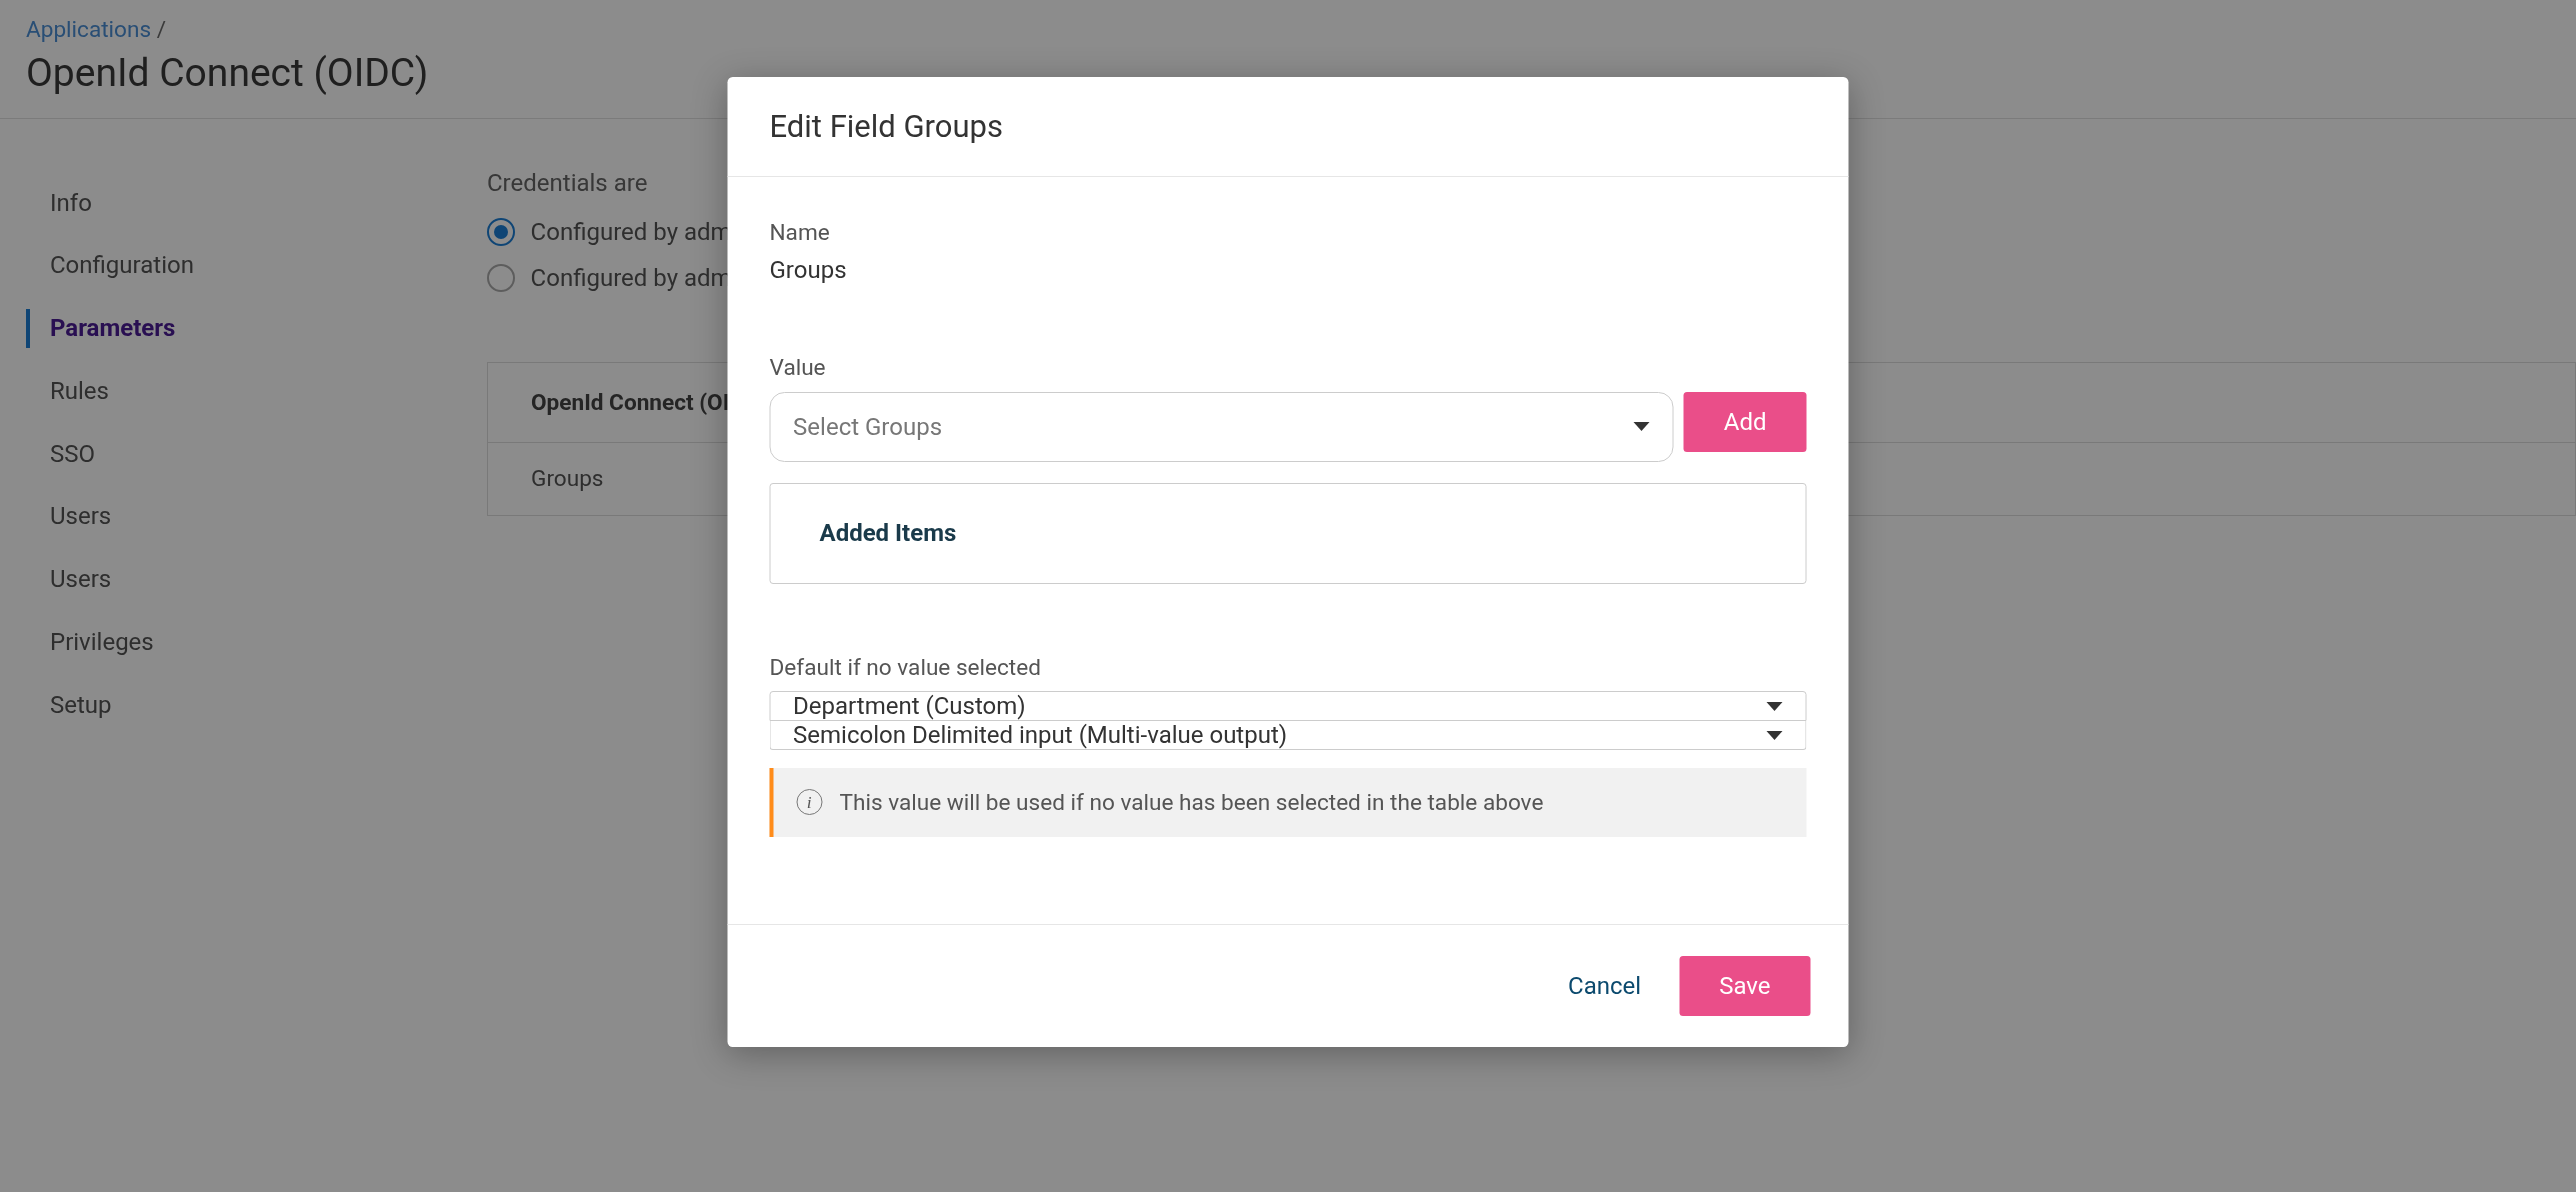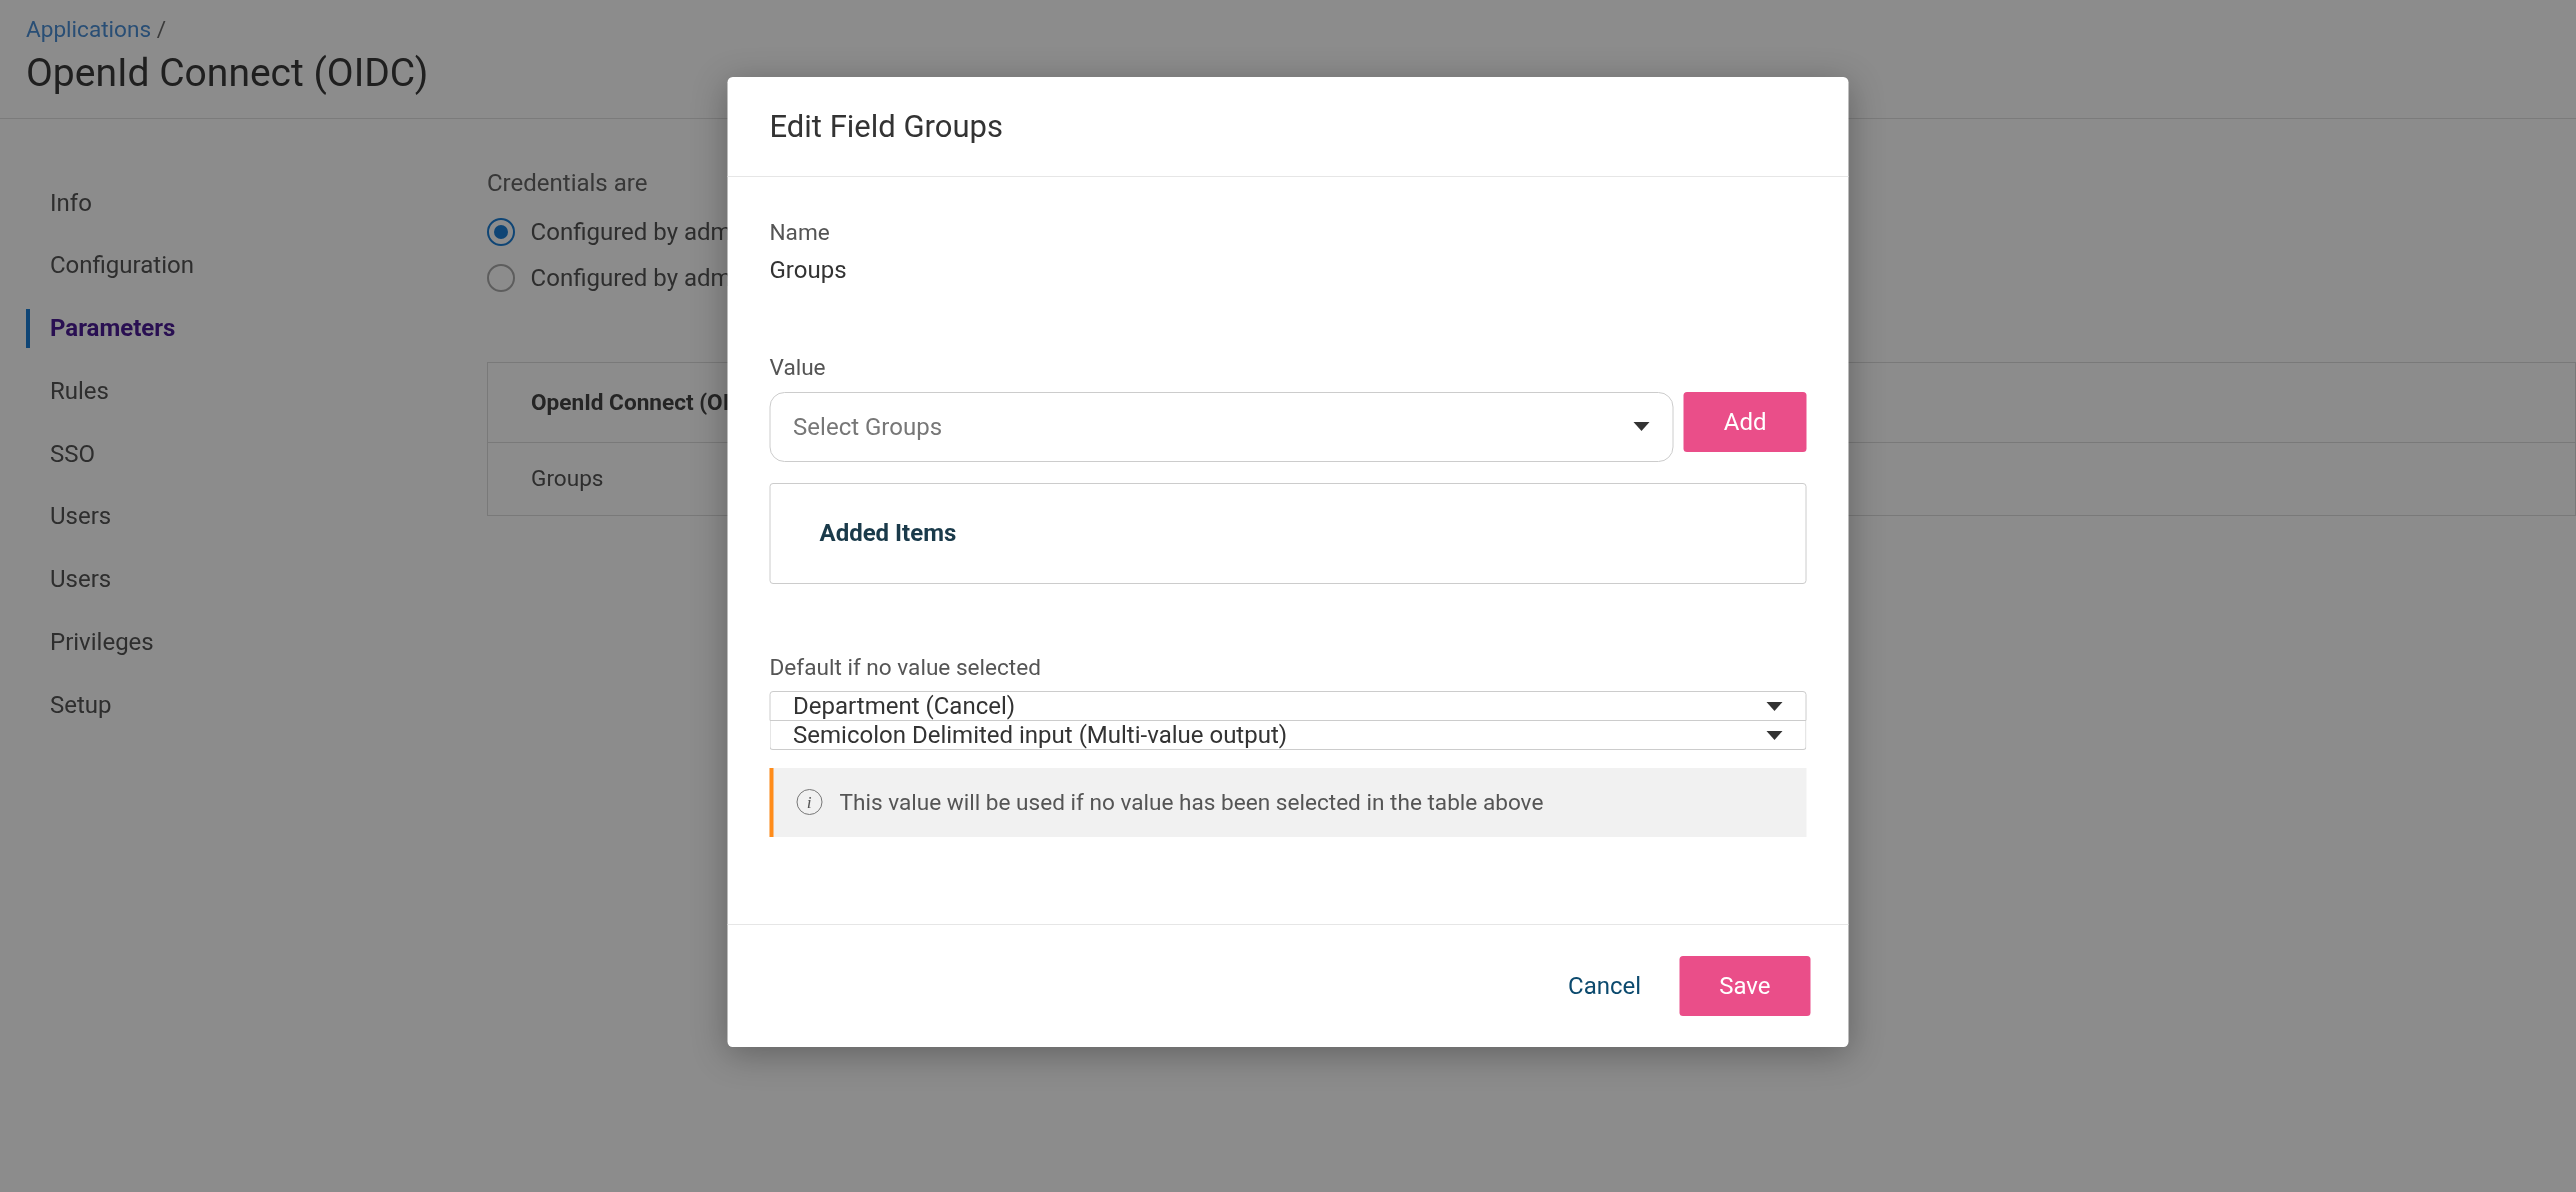--- a/index.html
+++ b/index.html
@@ -339,21 +339,21 @@
       </div>
       <div class="added-box">
         <span>Added Items</span>
       </div>
     </div>
 
     <div class="field-block last">
       <div class="field-label">Default if no value selected</div>
       <div class="select-stack">
         <div class="select full">
-          <span>Department (Cancel)</span>
+          <span>Department (Custom)</span>
           <span class="caret"></span>
         </div>
         <div class="select full">
           <span>Semicolon Delimited input (Multi-value output)</span>
           <span class="caret"></span>
         </div>
       </div>
 
       <div class="info-banner">
         <span class="info-icon">i</span>

